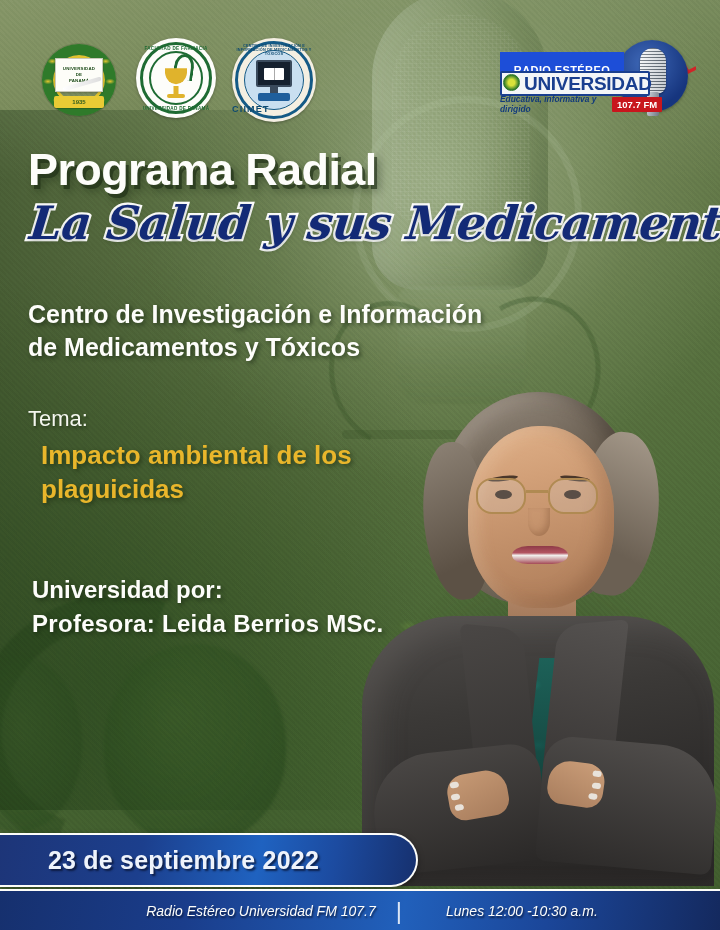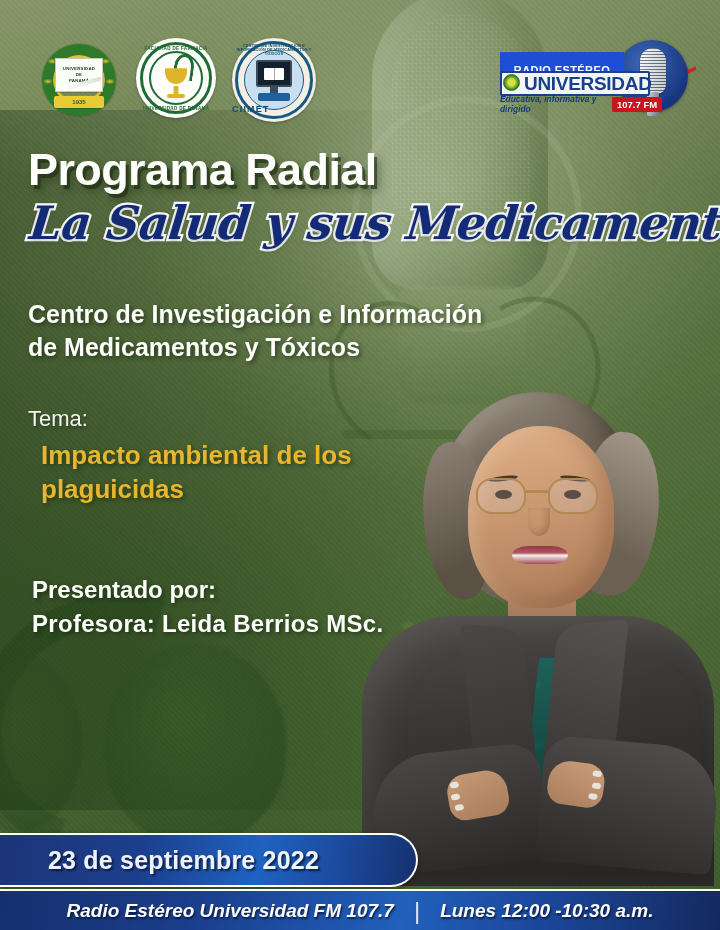--- a/index.html
+++ b/index.html
@@ -440,22 +440,23 @@
     font-size:25px; font-weight:bold; color:#eef3fb; letter-spacing:.2px;
     text-shadow:2px 2px 2px rgba(8,18,46,.75);
   }
   .footer-bar {
     position:absolute; left:0; top:889px; width:720px; height:41px;
     background:linear-gradient(100deg,#16306e 0%, #1a3d8b 26%, #2160bb 56%, #1b4699 76%, #14295e 100%);
     display:flex; align-items:center; justify-content:center; gap:20px;
     border-top:2px solid #fdfdfa;
   }
   .footer-txt {
-    font-size:19px; font-weight:bold; font-style:italic; color:#fdfdfa;
+    font-size:14px; font-weight:normal; font-style:italic; color:#fdfdfa;
     text-shadow:1px 2px 2px rgba(6,14,36,.75);
+    margin-left:24px;
   }
   .footer-sep { color:#dce6f5; font-size:24px; font-weight:300; }
 </style>
 </head>
 <body>
 
 <div id="poster">
 
   <div class="bg-layer bg-base"></div>
   <div class="mic-body"></div>
@@ -527,21 +528,21 @@
   </div>
 
   <div class="title-main">Programa Radial</div>
   <div class="title-script">La Salud y sus Medicamentos</div>
 
   <div class="org-name">Centro de Investigación e Información de Medicamentos y Tóxicos</div>
 
   <div class="lbl-tema">Tema:</div>
   <div class="tema-text">Impacto ambiental de los plaguicidas</div>
 
-  <div class="lbl-presentado">Presentado por:</div>
+  <div class="lbl-presentado">Universidad por:</div>
   <div class="presenter">Profesora:  Leida Berrios MSc.</div>
 
   <div class="portrait">
     <div class="pt-shadow"></div>
     <div class="pt-hair"></div>
     <div class="pt-hair-l"></div>
     <div class="pt-hair-r"></div>
     <div class="pt-neck"></div>
     <div class="pt-face"></div>
     <div class="pt-brow brow-l"></div>

